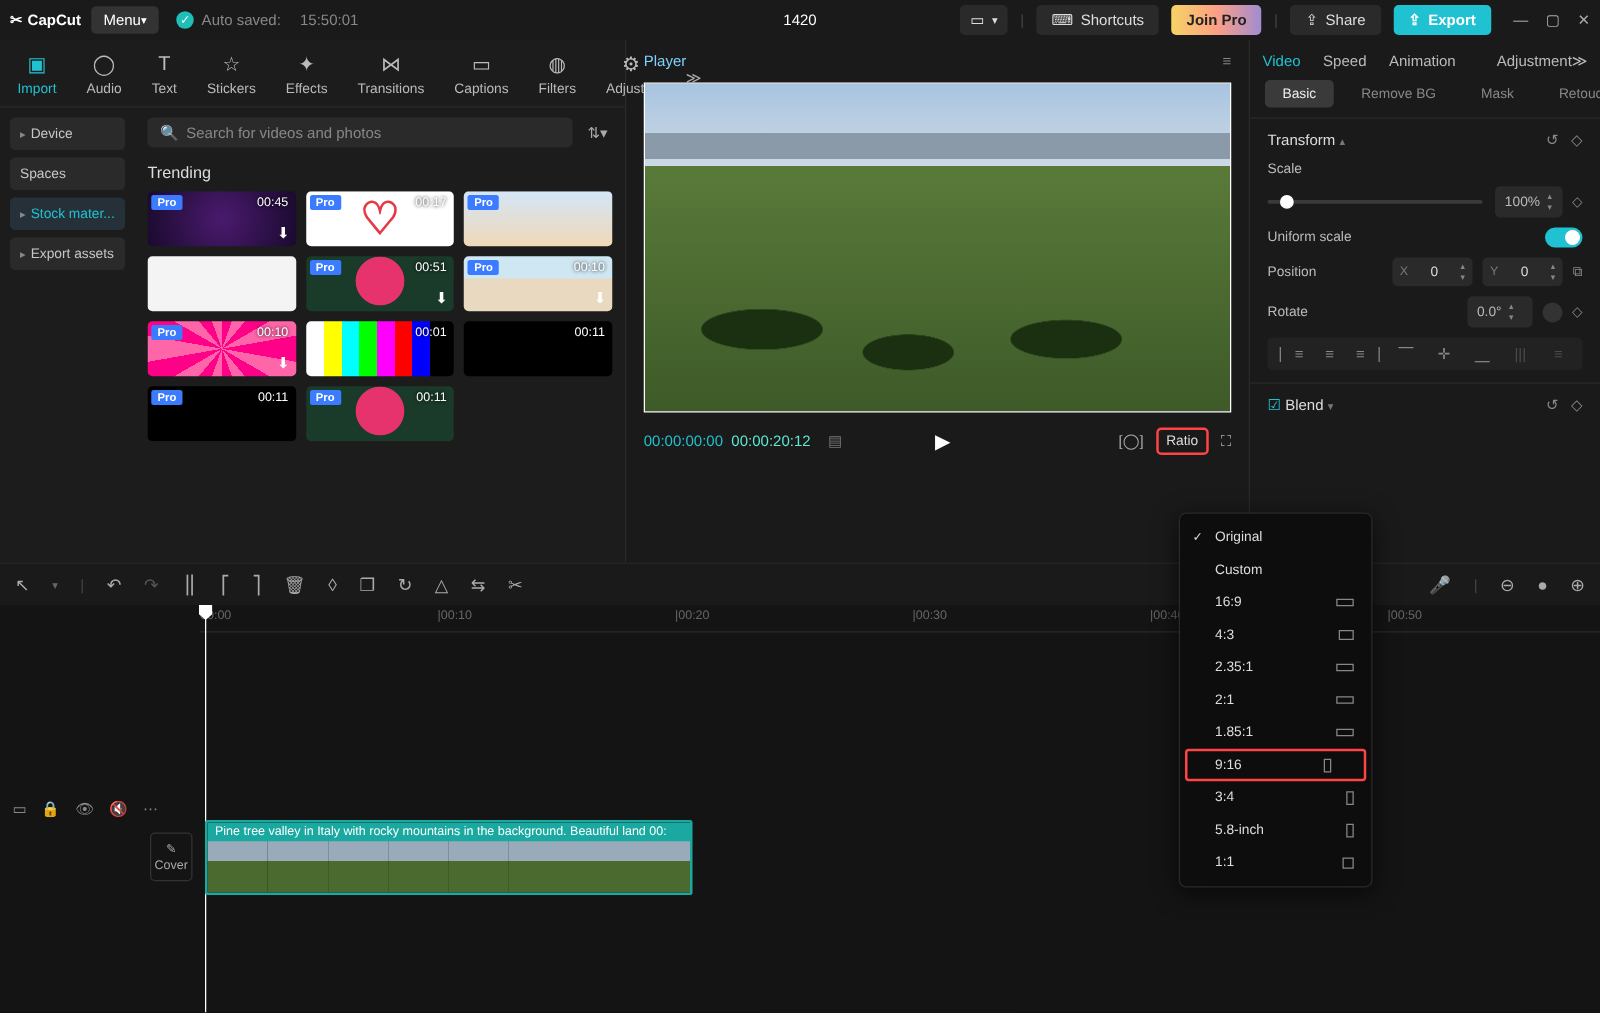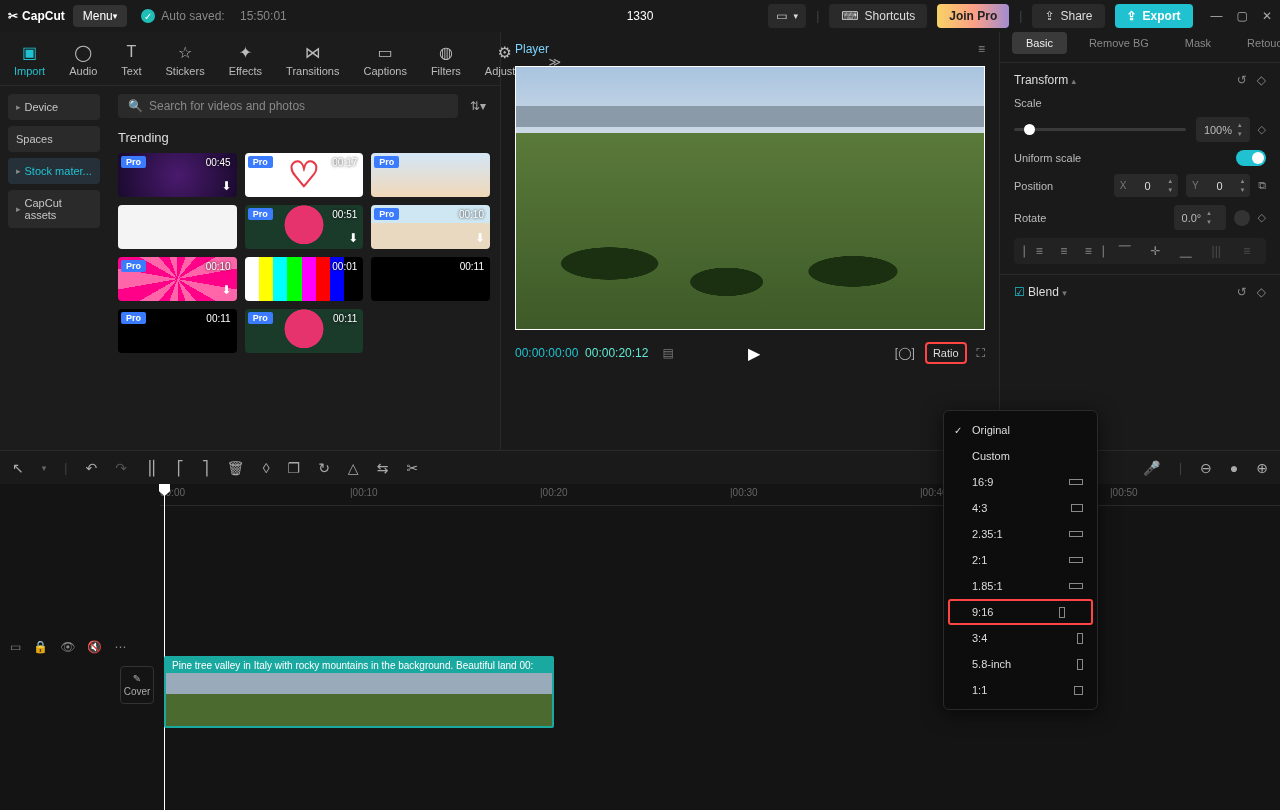--- a/index.html
+++ b/index.html
@@ -99,21 +99,21 @@
 .toolbar .sp { flex:1; }
 .toolbar .ico { cursor:pointer; font-size:14px; }
 
 .timeline { height:326px; background:#141414; position:relative; }
 .ruler { height:22px; border-bottom:1px solid #2a2a2a; position:relative; margin-left:160px; color:#666; font-size:10px; }
 .ruler span { position:absolute; top:3px; }
 .tl-body { display:flex; }
 .tl-left { width:160px; padding-top:160px; }
 .cover-box { display:flex; flex-direction:column; align-items:center; gap:2px; color:#aaa; font-size:10px; margin-left:120px; padding:6px; border:1px solid #333; border-radius:4px; width:34px;}
 .tl-tracks { flex:1; position:relative; padding-top:150px; }
-.clip { position:absolute; left:4px; top:150px; width:390px; height:72px; border:2px solid #1aa9a0; border-radius:2px; overflow:hidden; }
+.clip { position:absolute; left:4px; top:150px; width:390px; height:60px; border:2px solid #1aa9a0; border-radius:2px; overflow:hidden; }
 .clip-title { position:absolute; top:0; left:0; right:0; background:#1aa9a0; color:#fff; font-size:10px; padding:2px 6px; white-space:nowrap; overflow:hidden; }
 .clip-thumbs { display:flex; height:100%; padding-top:14px; }
 .clip-thumbs div { flex:1; background:linear-gradient(180deg,#9ab 0 40%,#4a6a30 40% 100%); }
 .playhead { position:absolute; left:164px; top:0; bottom:0; width:1px; background:#fff; }
 .playhead::before{content:"";position:absolute;top:0;left:-5px;width:11px;height:12px;background:#fff;clip-path:polygon(0 0,100% 0,100% 60%,50% 100%,0 60%);}
 
 .tl-side-icons { position:absolute; left:10px; bottom:156px; display:flex; gap:12px; color:#888; font-size:12px; }
 
 .ratio-menu { position:absolute; right:182px; top:410px; width:155px; background:#0d0d0d; border:1px solid #2a2a2a; border-radius:6px; padding:6px 0; z-index:100; box-shadow:0 4px 20px rgba(0,0,0,.6); }
 .ratio-item { display:flex; align-items:center; justify-content:space-between; padding:7px 14px 7px 28px; font-size:11px; color:#ddd; cursor:pointer; position:relative; }
@@ -130,21 +130,21 @@
 <div class="topbar">
   <div class="logo">✂ <span>CapCut</span></div>
   <div class="menu-btn">
       <span>Menu</span> 
       <span style="font-size:9px">▾</span>
     </div>
   <div class="autosave">
     <span class="dot">✓</span>
     <span>Auto saved:</span>&nbsp;<span>15:50:01</span>
   </div>
-  <div class="title-center">1330</div>
+  <div class="title-center">1420</div>
   <div class="top-right">
     <div class="top-btn" style="padding:5px 8px;">▭ <span style="font-size:9px">▾</span></div>
     <span style="color:#444">|</span>
     <div class="top-btn">⌨ <span>Shortcuts</span></div>
     <div class="top-btn join-pro">Join Pro</div>
     <span style="color:#444">|</span>
     <div class="top-btn">⇪ <span>Share</span></div>
     <div class="top-btn export">⇪ <span>Export</span></div>
     <div class="win-ctrl">
       <span>—</span>
@@ -203,21 +203,21 @@
           </div>
         <div class="side-item">
             <span>Spaces</span>
           </div>
         <div class="side-item active">
             <span class="chev">▸</span>
             <span>Stock mater...</span>
           </div>
         <div class="side-item">
             <span class="chev">▸</span>
-            <span>CapCut assets</span>
+            <span>Export assets</span>
           </div>
       </div>
       <div class="lib">
         <div class="search-row">
           <div class="search">
               <span>🔍</span>
               <span>Search for videos and photos</span>
             </div>
           <div class="filter-btn">⇅▾</div>
         </div>
@@ -285,20 +285,26 @@
       <div class="play">▶</div>
       <div class="pc-right">
         <span style="color:#aaa">[◯]</span>
         <span class="ratio-highlight">Ratio</span>
         <span style="color:#aaa">⛶</span>
       </div>
     </div>
   </div>
 
   <div class="right-panel">
+    <div class="rp-tabs">
+      <span class="rp-tab active">Video</span>
+      <span class="rp-tab">Speed</span>
+      <span class="rp-tab">Animation</span>
+      <span class="rp-tab rp-more"><span>Adjustment</span>≫</span>
+    </div>
     <div class="sub-tabs">
       <span class="sub-tab active">Basic</span>
       <span class="sub-tab">Remove BG</span>
       <span class="sub-tab">Mask</span>
       <span class="sub-tab">Retouch</span>
     </div>
     <div class="section">
       <div class="sec-head">
         <span class="sec-title"><span>Transform</span> <span style="font-size:9px;color:#777">▴</span></span>
         <div class="sec-icons">

